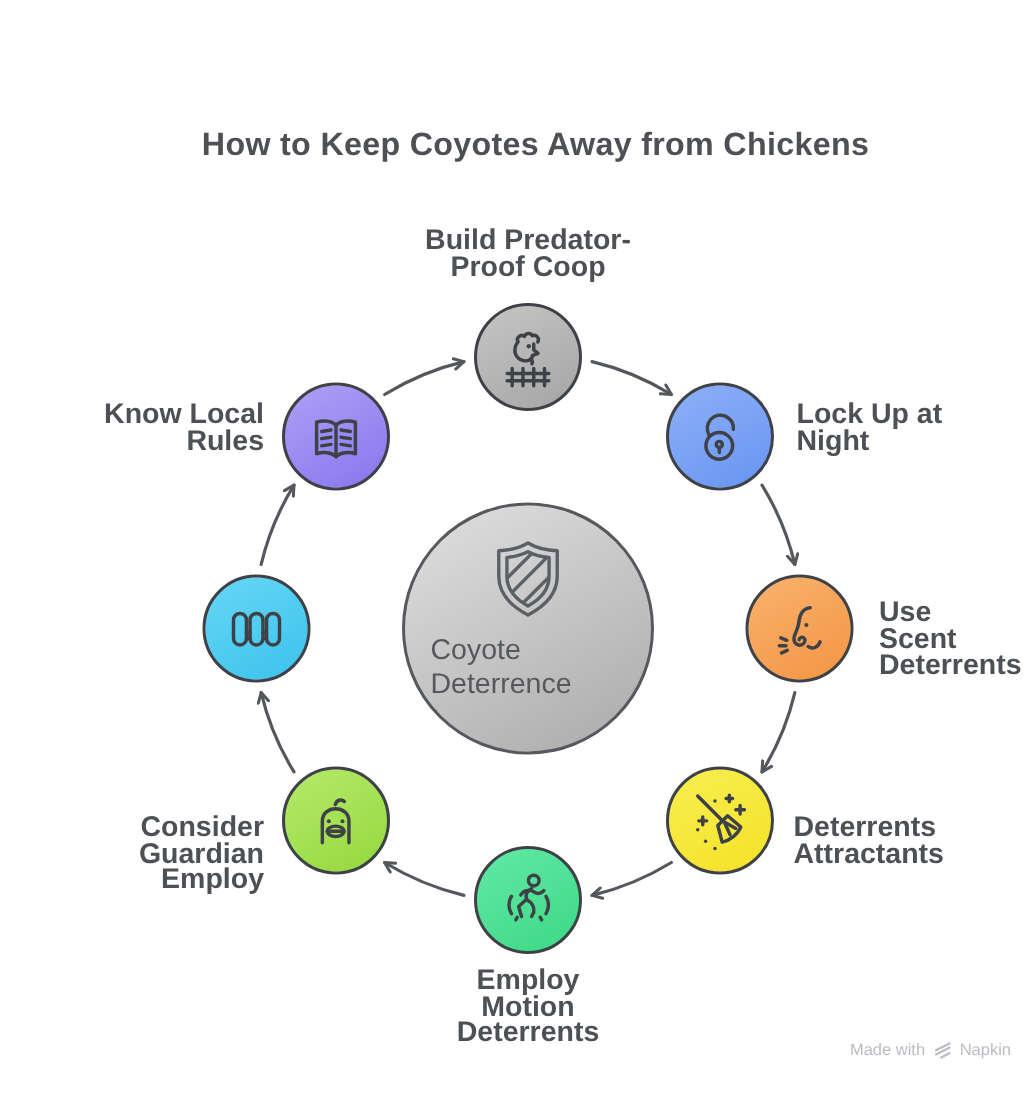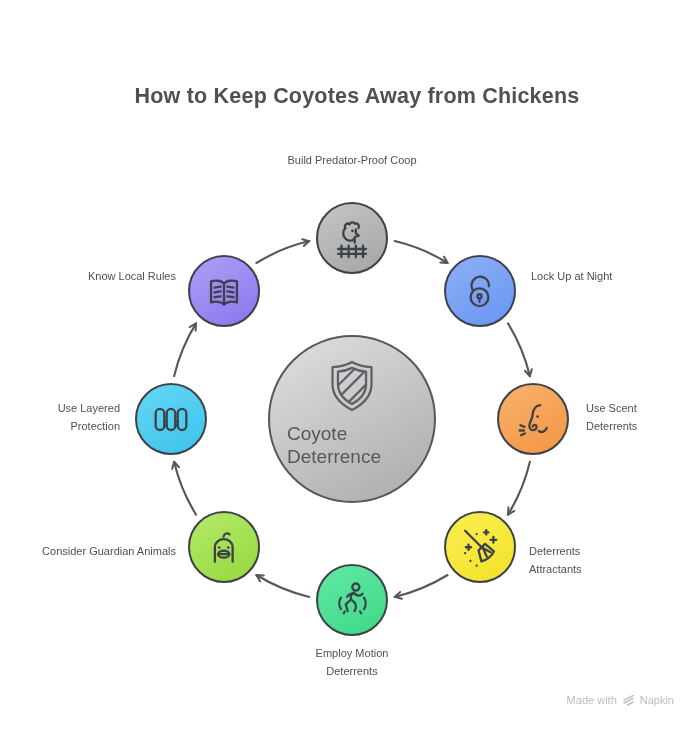--- a/index.html
+++ b/index.html
@@ -21,21 +21,21 @@
   .node{
     position:absolute;width:72px;height:72px;border-radius:50%;
     border:2.6px solid var(--icon-stroke);box-sizing:border-box;
     display:flex;align-items:center;justify-content:center;
   }
   .node-icon{width:46px;height:46px;display:block;}
   .node-icon .st{fill:none;stroke:var(--icon-stroke);stroke-width:2.4;stroke-linecap:round;stroke-linejoin:round;}
   .node-icon .fill-dot{fill:var(--icon-stroke);stroke:none;}
 
   .node-label{
-    position:absolute;font-size:11px;line-height:17.5px;font-weight:400;
+    position:absolute;font-size:19px;line-height:17.5px;font-weight:700;
     color:var(--label-color);
   }
 
   .center-circle{
     position:absolute;left:268px;top:335px;width:168px;height:168px;border-radius:50%;
     border:2.6px solid #55595d;box-sizing:border-box;
     display:flex;flex-direction:column;align-items:center;
   }
   .center-icon{width:58px;height:58px;margin-top:20px;}
   .center-icon .cs{fill:none;stroke:var(--center-stroke);stroke-width:2.5;stroke-linecap:round;stroke-linejoin:round;}
@@ -163,31 +163,30 @@
   <div class="node" style="left: 188px; top: 511px; background: linear-gradient(150deg, rgb(178, 232, 103) 8%, rgb(151, 218, 65) 92%);">
     <svg class="node-icon" viewBox="0 0 48 48">
       <path class="st" d="M14.5,39.5 V24.5 c0,-11.5 18.5,-11.5 18.5,0 V39.5"></path>
       <path class="st" d="M23.5,13 c0.8,-3.2 4.2,-4.3 6.3,-2.2"></path>
       <circle class="fill-dot" cx="19" cy="24.5" r="1.4"></circle>
       <circle class="fill-dot" cx="28.5" cy="24.5" r="1.4"></circle>
       <ellipse class="st" cx="23.75" cy="31.5" rx="5.8" ry="3.6"></ellipse>
       <path class="st" d="M18,31.5 h11.5"></path>
     </svg>
   </div>
-  <div class="node-label" style="right:514px;top:543px;width:150px;text-align:right">Consider Guardian Animals</div>
+  <div class="node-label" style="right:514px;top:543px;width:150px;text-align:right">Consider Guardian Employ</div>
 
   <div class="node" style="left: 135px; top: 383px; background: linear-gradient(150deg, rgb(99, 213, 244) 8%, rgb(63, 196, 238) 92%);">
     <svg class="node-icon" viewBox="0 0 48 48">
       <rect class="st" x="8" y="13.5" width="9" height="22" rx="4.5"></rect>
       <rect class="st" x="19.5" y="13.5" width="9" height="22" rx="4.5"></rect>
       <rect class="st" x="31" y="13.5" width="9" height="22" rx="4.5"></rect>
       <path class="st" d="M17,27 h2.5 M17,31 h2.5 M28.5,27 h2.5 M28.5,31 h2.5"></path>
     </svg>
   </div>
-  <div class="node-label" style="right:570px;top:400px;width:100px;text-align:right">Use Layered Protection</div>
 
   <div class="node" style="left: 188px; top: 255px; background: linear-gradient(150deg, rgb(171, 157, 245) 8%, rgb(139, 121, 238) 92%);">
     <svg class="node-icon" viewBox="0 0 48 48">
       <path class="st" d="M24,16 V38"></path>
       <path class="st" d="M24,16 C21,13 15,12.5 10.5,14 V36 C15,34.5 21,35 24,38"></path>
       <path class="st" d="M24,16 C27,13 33,12.5 37.5,14 V36 C33,34.5 27,35 24,38"></path>
       <path class="st" d="M14,20.5 L20.5,19.5 M14,25.5 L20.5,24.5 M14,30.5 L20.5,29.5"></path>
       <path class="st" d="M34,20.5 L27.5,19.5 M34,25.5 L27.5,24.5 M34,30.5 L27.5,29.5"></path>
     </svg>
   </div>

